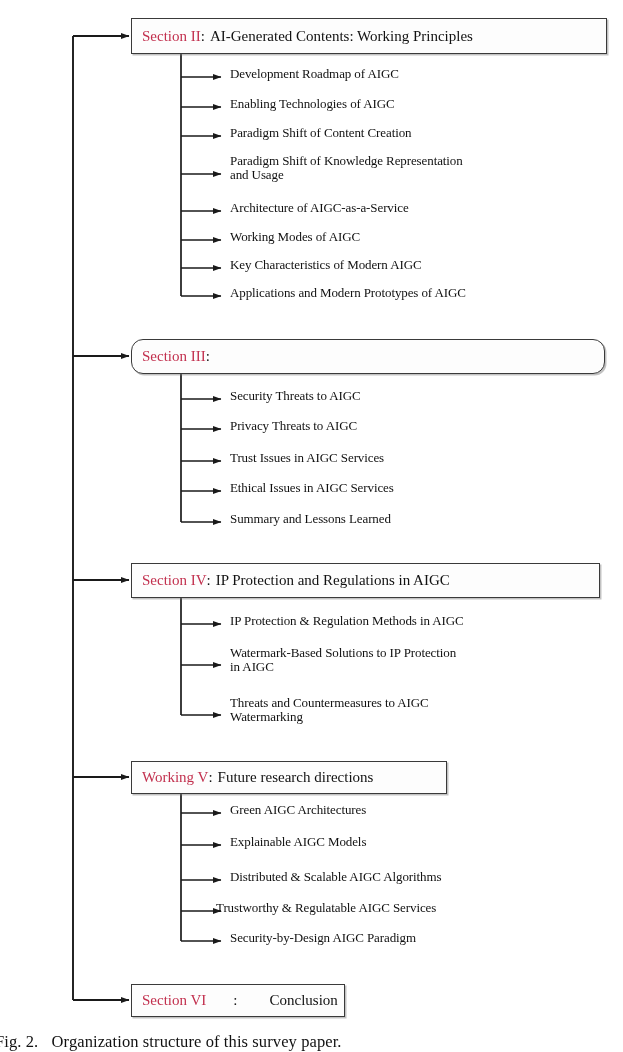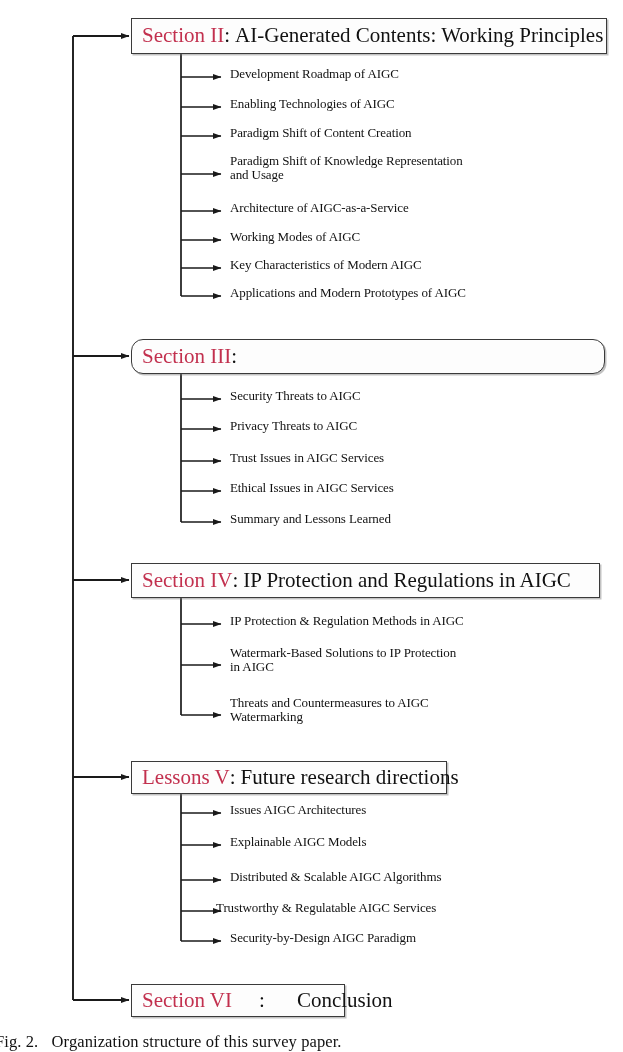--- a/index.html
+++ b/index.html
@@ -39,21 +39,21 @@
   .section-box {
     position: absolute;
     box-sizing: border-box;
     border: 1.3px solid #3a3a3a;
     background: #fdfdfd;
     box-shadow: 1.5px 1.5px 0 rgba(120,120,120,0.45);
     display: flex;
     align-items: center;
     white-space: nowrap;
     padding: 0 10px;
-    font-size: 21px;
+    font-size: 15px;
     line-height: 1.1;
   }
   .section-label {
     color: #c2304e;
     margin-right: 0px;
   }
   .section-colon {
     color: #111111;
     margin-right: 5px;
   }
@@ -178,26 +178,26 @@
     <span class="section-title">IP Protection and Regulations in AIGC</span>
   </div>
 
   <div class="sub-item" style="left:230px; top:614px;">IP Protection &amp; Regulation Methods in AIGC</div>
   <div class="sub-item" style="left:230px; top:646px;">Watermark-Based Solutions to IP Protection
 in AIGC</div>
   <div class="sub-item" style="left:230px; top:696px;">Threats and Countermeasures to AIGC
 Watermarking</div>
 
   <div class="section-box" style="left:131px; top:761px; width:316px; height:33px;">
-    <span class="section-label">Lessons V</span>
+    <span class="section-label">Working V</span>
     <span class="section-colon">:</span>
     <span class="section-title">Future research directions</span>
   </div>
 
-  <div class="sub-item" style="left:230px; top:803px;">Issues AIGC Architectures</div>
+  <div class="sub-item" style="left:230px; top:803px;">Green AIGC Architectures</div>
   <div class="sub-item" style="left:230px; top:835px;">Explainable AIGC Models</div>
   <div class="sub-item" style="left:230px; top:870px;">Distributed &amp; Scalable AIGC Algorithms</div>
   <div class="sub-item" style="left:216px; top:901px;">Trustworthy &amp; Regulatable AIGC Services</div>
   <div class="sub-item" style="left:230px; top:931px;">Security-by-Design AIGC Paradigm</div>
 
   <div class="section-box" style="left:131px; top:984px; width:214px; height:33px;gap:27px;">
     <span class="section-label">Section VI</span>
     <span class="section-colon">:</span>
     <span class="section-title">Conclusion</span>
   </div>

